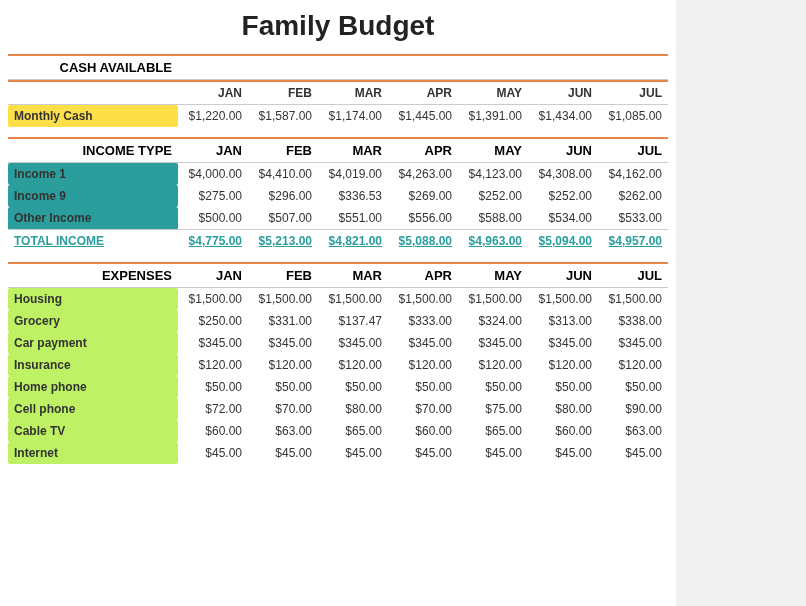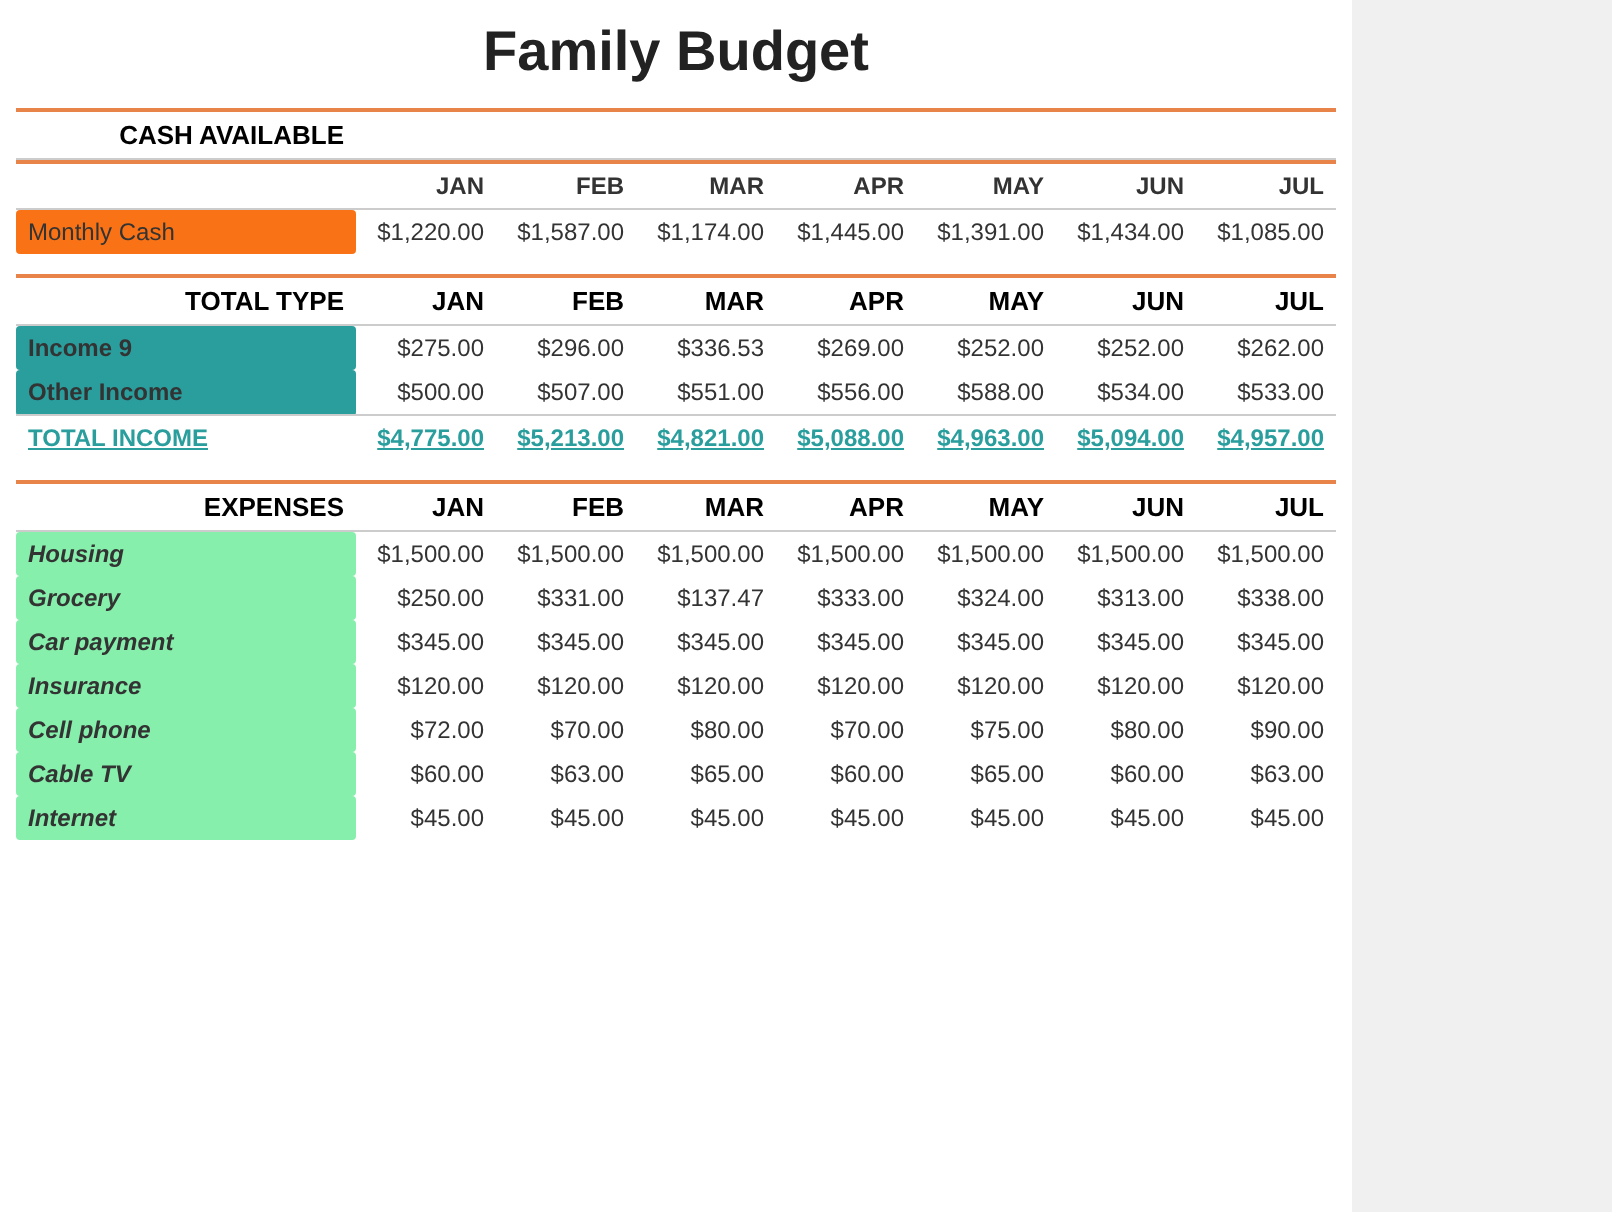--- a/index.html
+++ b/index.html
@@ -46,37 +46,36 @@
     .data-row td {
       padding: 4px 6px;
       text-align: right;
       color: #333;
       font-size: 12px;
     }
     .data-row td:first-child {
       text-align: left;
     }
     .label-cell-orange {
-      background: #f97316;
+      background: #fde047;
       color: #fff;
-      font-weight: normal;
+      font-weight: bold;
       border-radius: 2px;
     }
     .label-cell-teal {
       background: #2a9d9d;
       color: #fff;
       font-weight: bold;
       border-radius: 2px;
     }
     .label-cell-red {
-      background: #86efac;
+      background: #bef264;
       color: #fff;
       font-weight: bold;
       border-radius: 2px;
-      font-style: italic;
     }
     .total-row td {
       color: #2a9d9d;
       font-weight: bold;
       font-size: 12px;
       padding: 4px 6px;
       text-align: right;
       border-top: 1px solid #ccc;
       text-decoration: underline;
     }
@@ -141,31 +140,41 @@
             <td>$1,085.00</td>
           </tr>
         </tbody>
     </table>
   </div>
 
   <div class="section" style="margin-top:10px">
     <table id="income-header-table">
       <thead>
         <tr class="section-header-row">
-          <td style="width:170px">TOTAL TYPE</td>
+          <td style="width:170px">INCOME TYPE</td>
           <td>JAN</td>
           <td>FEB</td>
           <td>MAR</td>
           <td>APR</td>
           <td>MAY</td>
           <td>JUN</td>
           <td>JUL</td>
         </tr>
       </thead>
       <tbody id="income-body">
+      <tr class="data-row">
+            <td class="label-cell-teal">Income 1</td>
+            <td>$4,000.00</td>
+            <td>$4,410.00</td>
+            <td>$4,019.00</td>
+            <td>$4,263.00</td>
+            <td>$4,123.00</td>
+            <td>$4,308.00</td>
+            <td>$4,162.00</td>
+          </tr>
           <tr class="data-row">
             <td class="label-cell-teal">Income 9</td>
             <td>$275.00</td>
             <td>$296.00</td>
             <td>$336.53</td>
             <td>$269.00</td>
             <td>$252.00</td>
             <td>$252.00</td>
             <td>$262.00</td>
           </tr>
@@ -242,20 +251,30 @@
             <td class="label-cell-red">Insurance</td>
             <td>$120.00</td>
             <td>$120.00</td>
             <td>$120.00</td>
             <td>$120.00</td>
             <td>$120.00</td>
             <td>$120.00</td>
             <td>$120.00</td>
           </tr>
           <tr class="data-row">
+            <td class="label-cell-red">Home phone</td>
+            <td>$50.00</td>
+            <td>$50.00</td>
+            <td>$50.00</td>
+            <td>$50.00</td>
+            <td>$50.00</td>
+            <td>$50.00</td>
+            <td>$50.00</td>
+          </tr>
+          <tr class="data-row">
             <td class="label-cell-red">Cell phone</td>
             <td>$72.00</td>
             <td>$70.00</td>
             <td>$80.00</td>
             <td>$70.00</td>
             <td>$75.00</td>
             <td>$80.00</td>
             <td>$90.00</td>
           </tr>
           <tr class="data-row">

